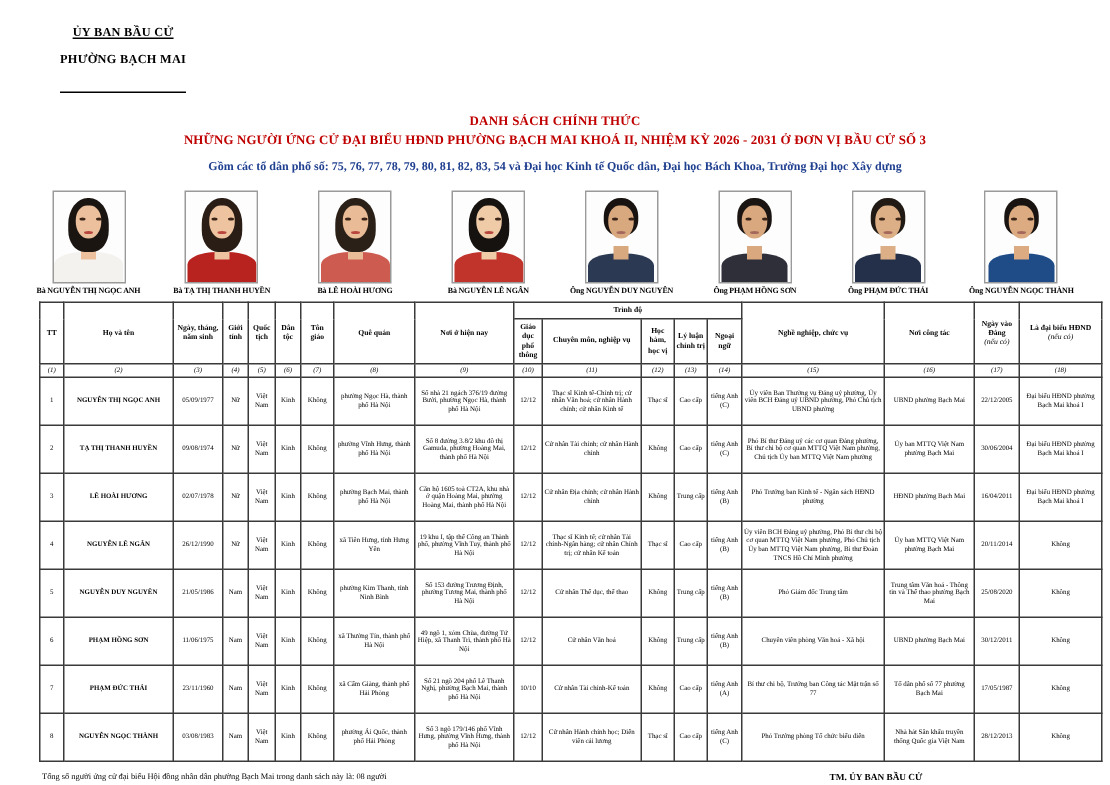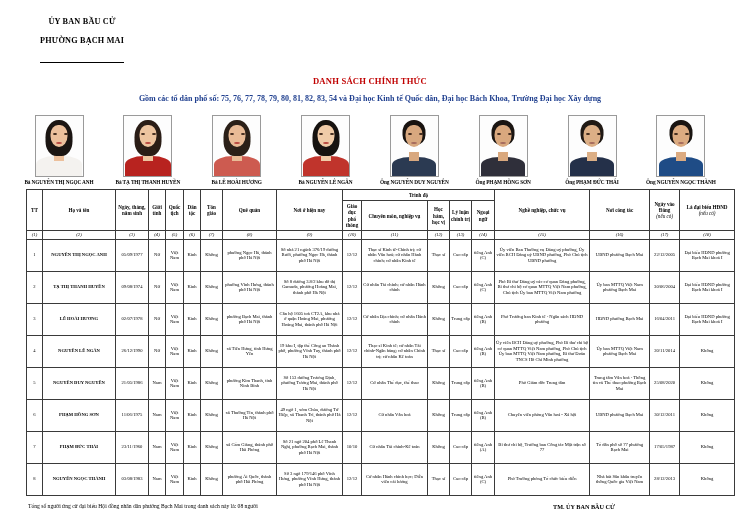--- a/index.html
+++ b/index.html
@@ -13,21 +13,21 @@
   }
   .page { width: 740px; height: 523px; position: relative; padding: 0; }
 
   
   .doc-head {
     display: flex; justify-content: space-between;
     padding: 16px 24px 0 40px;
   }
   .head-left, .head-right { text-align: center; line-height: 1.35; }
   .head-left { margin-left: 0px; }
-  .hl1, .hr1 { font-size: 8.2px; font-weight: bold; letter-spacing: .2px; }
+  .hl1, .hr1 { font-size: 8.2px; font-weight: bold; letter-spacing: .2px; text-decoration: underline; }
   .hl2 { font-size: 8.2px; font-weight: bold; letter-spacing: .2px;
          border-bottom: 1px solid #000; display: inline-block; padding-bottom: 16px; }
   .hr2 { font-size: 8px; font-weight: bold; letter-spacing: .1px;
          border-bottom: 1px solid #000; display: inline-block; padding-bottom: 1px; margin-top: 1px;}
 
   
   .title-block { text-align: center; margin-top: 12px; line-height: 1.5; }
   .t1 { color: #c00000; font-size: 8.6px; font-weight: bold; letter-spacing: .2px; }
   .t2 { color: #c00000; font-size: 8.6px; font-weight: bold; letter-spacing: .1px; }
   .t3 { color: #1f3f8f; font-size: 8px; font-weight: bold; margin-top: 5px; }
@@ -90,20 +90,21 @@
 
   <div class="doc-head">
     <div class="head-left">
       <div class="hl1">ỦY BAN BẦU CỬ</div>
       <div class="hl2">PHƯỜNG BẠCH MAI</div>
     </div>
   </div>
 
   <div class="title-block">
     <div class="t1">DANH SÁCH CHÍNH THỨC</div>
+    <div class="t2">NHỮNG NGƯỜI ỨNG CỬ ĐẠI BIỂU HĐND PHƯỜNG BẠCH MAI KHOÁ II, NHIỆM KỲ 2026 - 2031 Ở ĐƠN VỊ BẦU CỬ SỐ 3</div>
     <div class="t3">Gồm các tổ dân phố số: 75, 76, 77, 78, 79, 80, 81, 82, 83, 54 và Đại học Kinh tế Quốc dân, Đại học Bách Khoa, Trường Đại học Xây dựng</div>
   </div>
 
   <div class="photos" id="photo-strip">
       <div class="pcell">
         <div class="pframe">
           <div class="ph-bg"></div>
           <div class="ph-body" style="width:46px;height:20px;background:#f4f2ef"></div>
           <div class="ph-neck" style="top:36px;width:10px;height:9px;background:#ecc09c"></div>
           <div class="ph-hair" style="top:4px;width:27px;height:36px;background:#1b1512"></div>

